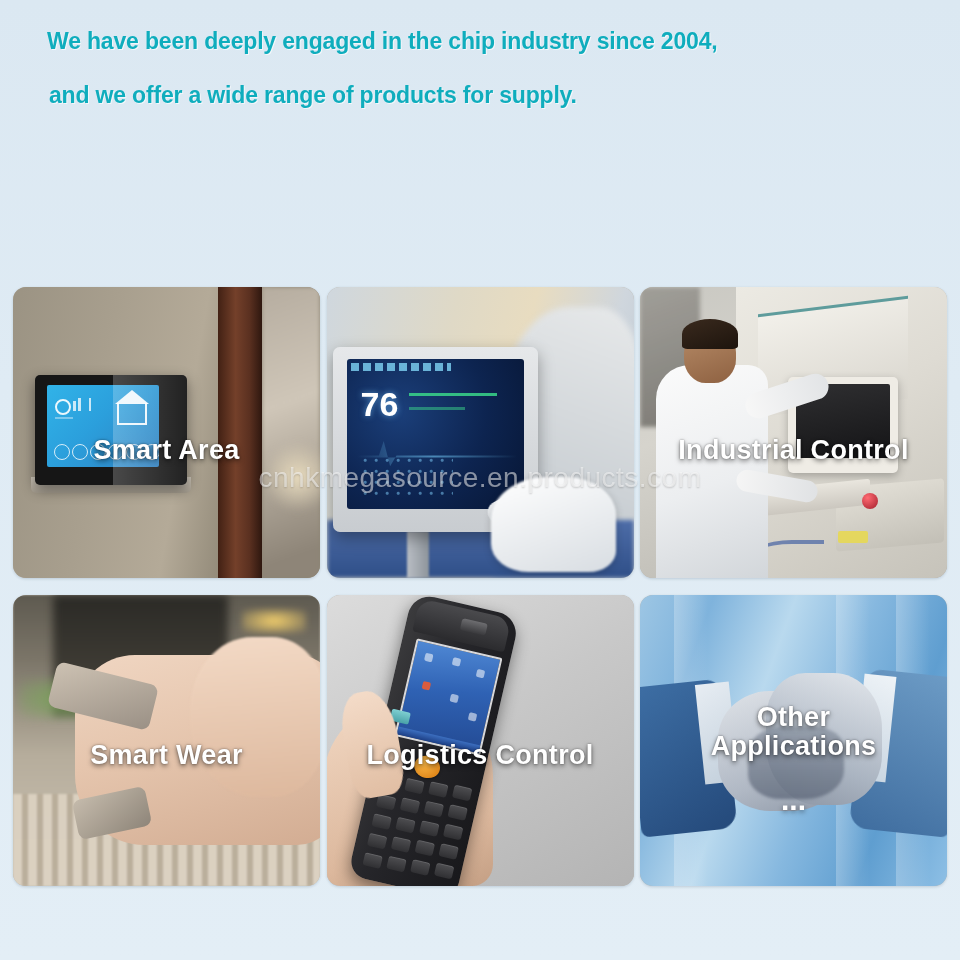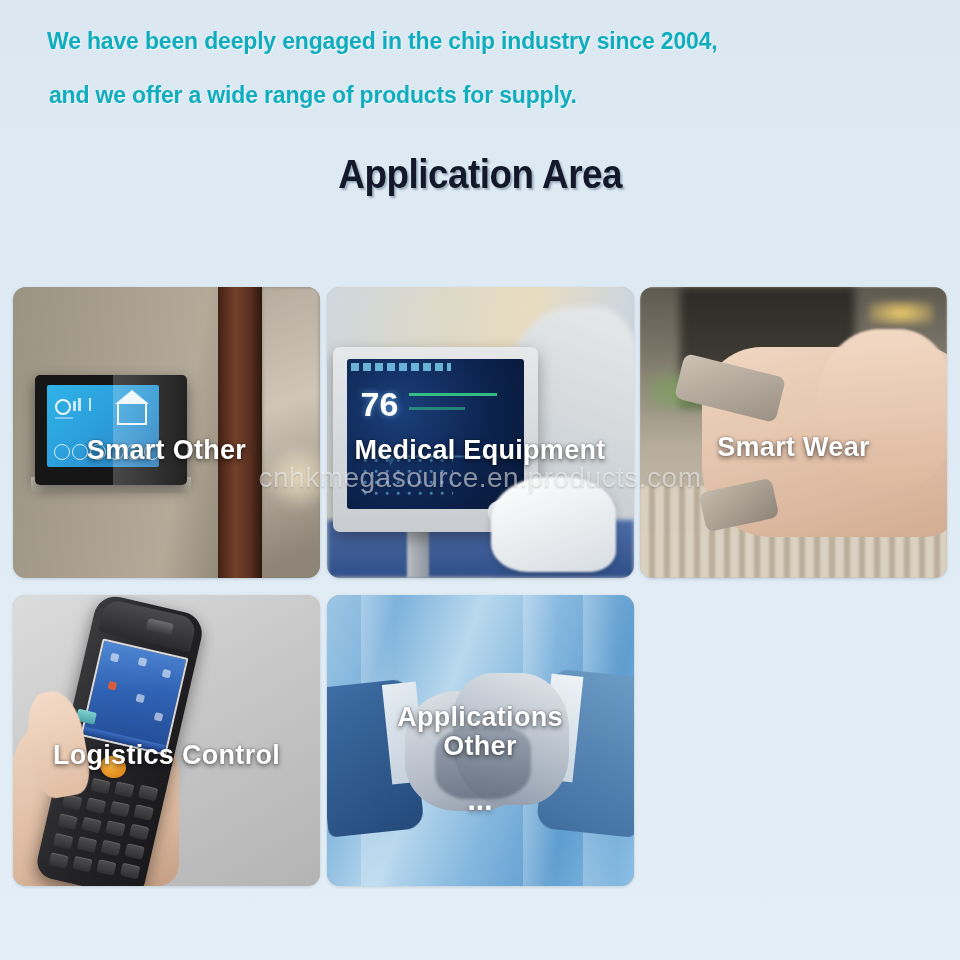--- a/index.html
+++ b/index.html
@@ -304,23 +304,20 @@
 </head>
 <body>
 
 <div class="page">
 
   <div class="headline">
     <span class="line line1">We have been deeply engaged in the chip industry since 2004,</span>
     <span class="line line2">and we offer a wide range of products for supply.</span>
   </div>
 
-  <div class="section-title">
-    <span>Application Area</span>
-  </div>
 
   <div class="grid">
 
     <div class="card">
       <div class="scene">
         <div class="sh-wall"></div>
         <div class="sh-right"></div>
         <div class="sh-right-glow"></div>
         <div class="sh-trim2"></div>
         <div class="sh-panel-base"></div>
@@ -337,21 +334,21 @@
               <div class="sh-app" style="left:20px;top:1px;"></div>
               <div class="sh-app" style="left:38px;top:1px;"></div>
               <div class="sh-app" style="left:56px;top:1px;"></div>
               <div class="sh-app" style="left:74px;top:1px;"></div>
               <div class="sh-app" style="left:92px;top:1px;"></div>
             </div>
           </div>
           <div class="sh-glass"></div>
         </div>
       </div>
-      <div class="label label-mid">Smart Other</div>
+      <div class="label label-mid">Smart Area</div>
     </div>
 
     <div class="card">
       <div class="scene">
         <div class="me-bg"></div>
         <div class="me-person"></div>
         <div class="me-bed"></div>
         <div class="me-stand"></div>
         <div class="me-monitor">
           <div class="me-screen">
@@ -359,23 +356,44 @@
             <div class="me-76">76</div>
             <div class="me-grn" style="left:62px;top:34px;width:88px;"></div>
             <div class="me-grn" style="left:62px;top:48px;width:56px;opacity:.5;"></div>
             <div class="me-wave"></div>
             <div class="me-dots"></div>
           </div>
         </div>
         <div class="me-finger"></div>
         <div class="me-glove"></div>
       </div>
-      <div class="label label-mid">Medical Equipment</div>
-    </div>
-
+    </div>
+
+    <div class="card">
+      <div class="scene">
+        <div class="in-bg"></div>
+        <div class="in-left-dark"></div>
+        <div class="in-machine"></div>
+        <div class="in-panel"></div>
+        <div class="in-monitor">
+          <div class="in-monitor-screen"></div>
+        </div>
+        <div class="in-console"></div>
+        <div class="in-kbd"></div>
+        <div class="in-red"></div>
+        <div class="in-yellow"></div>
+        <div class="in-hose"></div>
+        <div class="in-person"></div>
+        <div class="in-arm"></div>
+        <div class="in-arm2"></div>
+        <div class="in-head"></div>
+        <div class="in-hair"></div>
+      </div>
+      <div class="label label-mid">Industrial Control</div>
+    </div>
 
     <div class="card">
       <div class="scene">
         <div class="sw-bg"></div>
         <div class="sw-dark"></div>
         <div class="sw-green"></div>
         <div class="sw-green2"></div>
         <div class="sw-light"></div>
         <div class="sw-rail"></div>
         <div class="sw-arm"></div>
@@ -441,22 +459,22 @@
         <div class="oa-stripe" style="left:256px;"></div>
         <div class="oa-sleeveL"></div>
         <div class="oa-sleeveR"></div>
         <div class="oa-cuffL"></div>
         <div class="oa-cuffR"></div>
         <div class="oa-handL"></div>
         <div class="oa-handR"></div>
         <div class="oa-grip"></div>
       </div>
       <div class="label label-two-line">
+        <div>Other</div>
         <div>Applications</div>
-        <div>Other</div>
       </div>
       <div class="label-dots">...</div>
     </div>
 
   </div>
 
   <div style="position:absolute;left:0;top:462px;width:960px;text-align:center;
               font-family:'Liberation Sans',sans-serif;font-size:28px;
               color:rgba(255,255,255,0.52);letter-spacing:.5px;z-index:50;
               text-shadow:0 1px 2px rgba(0,0,0,0.18);pointer-events:none;">cnhkmegasource.en.products.com</div>

